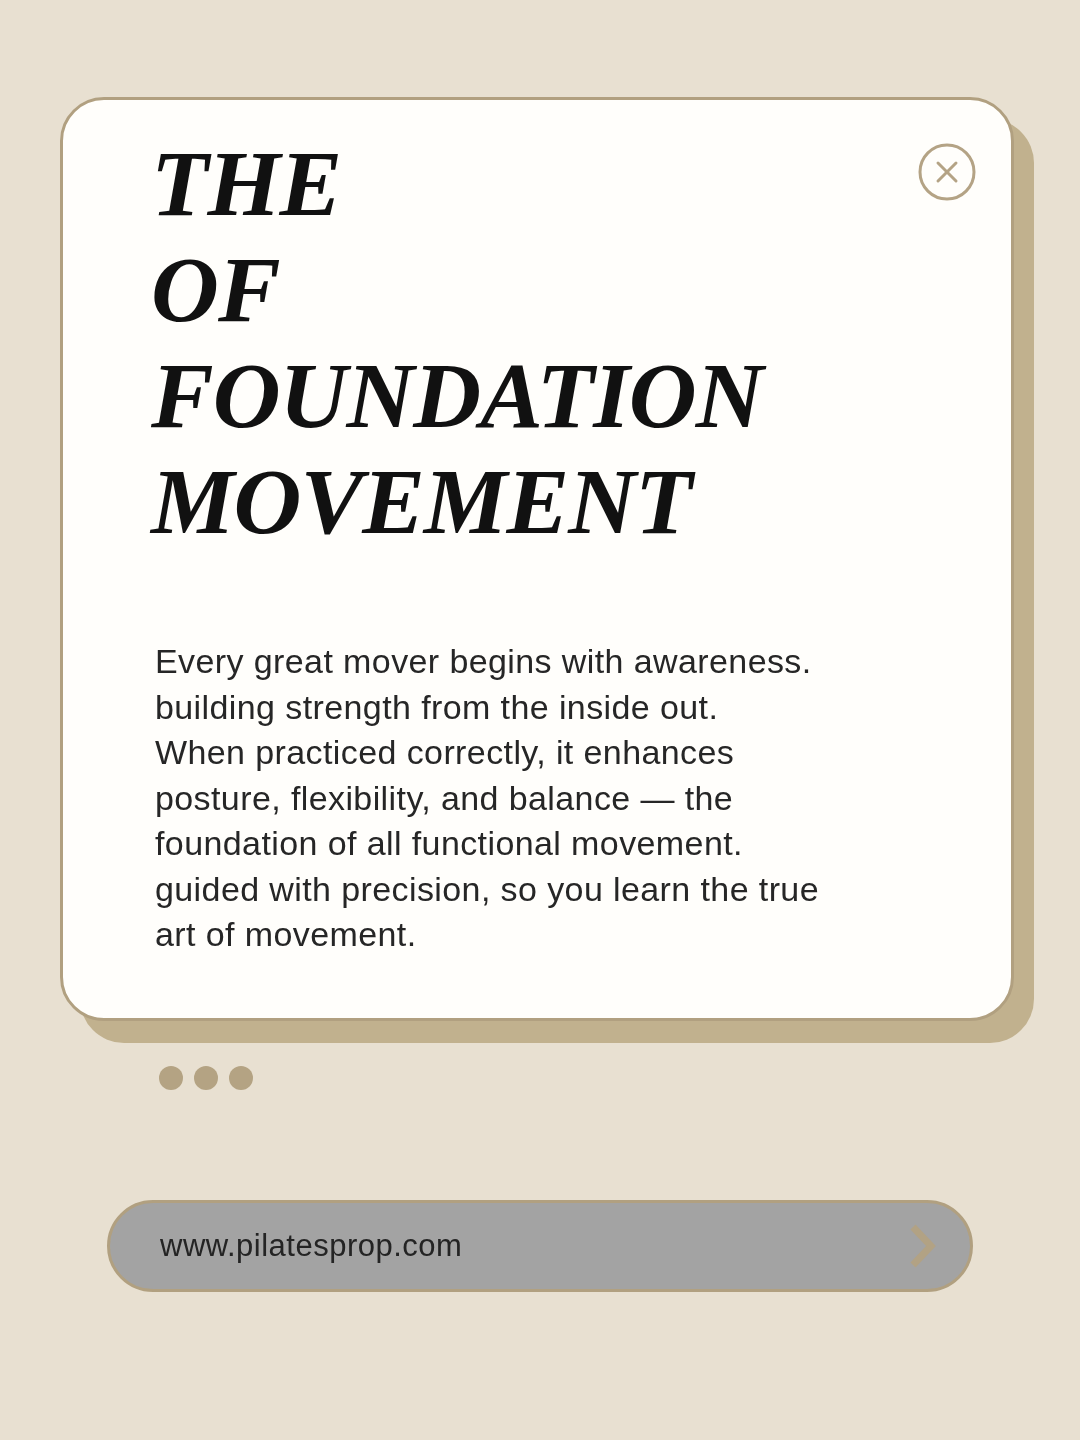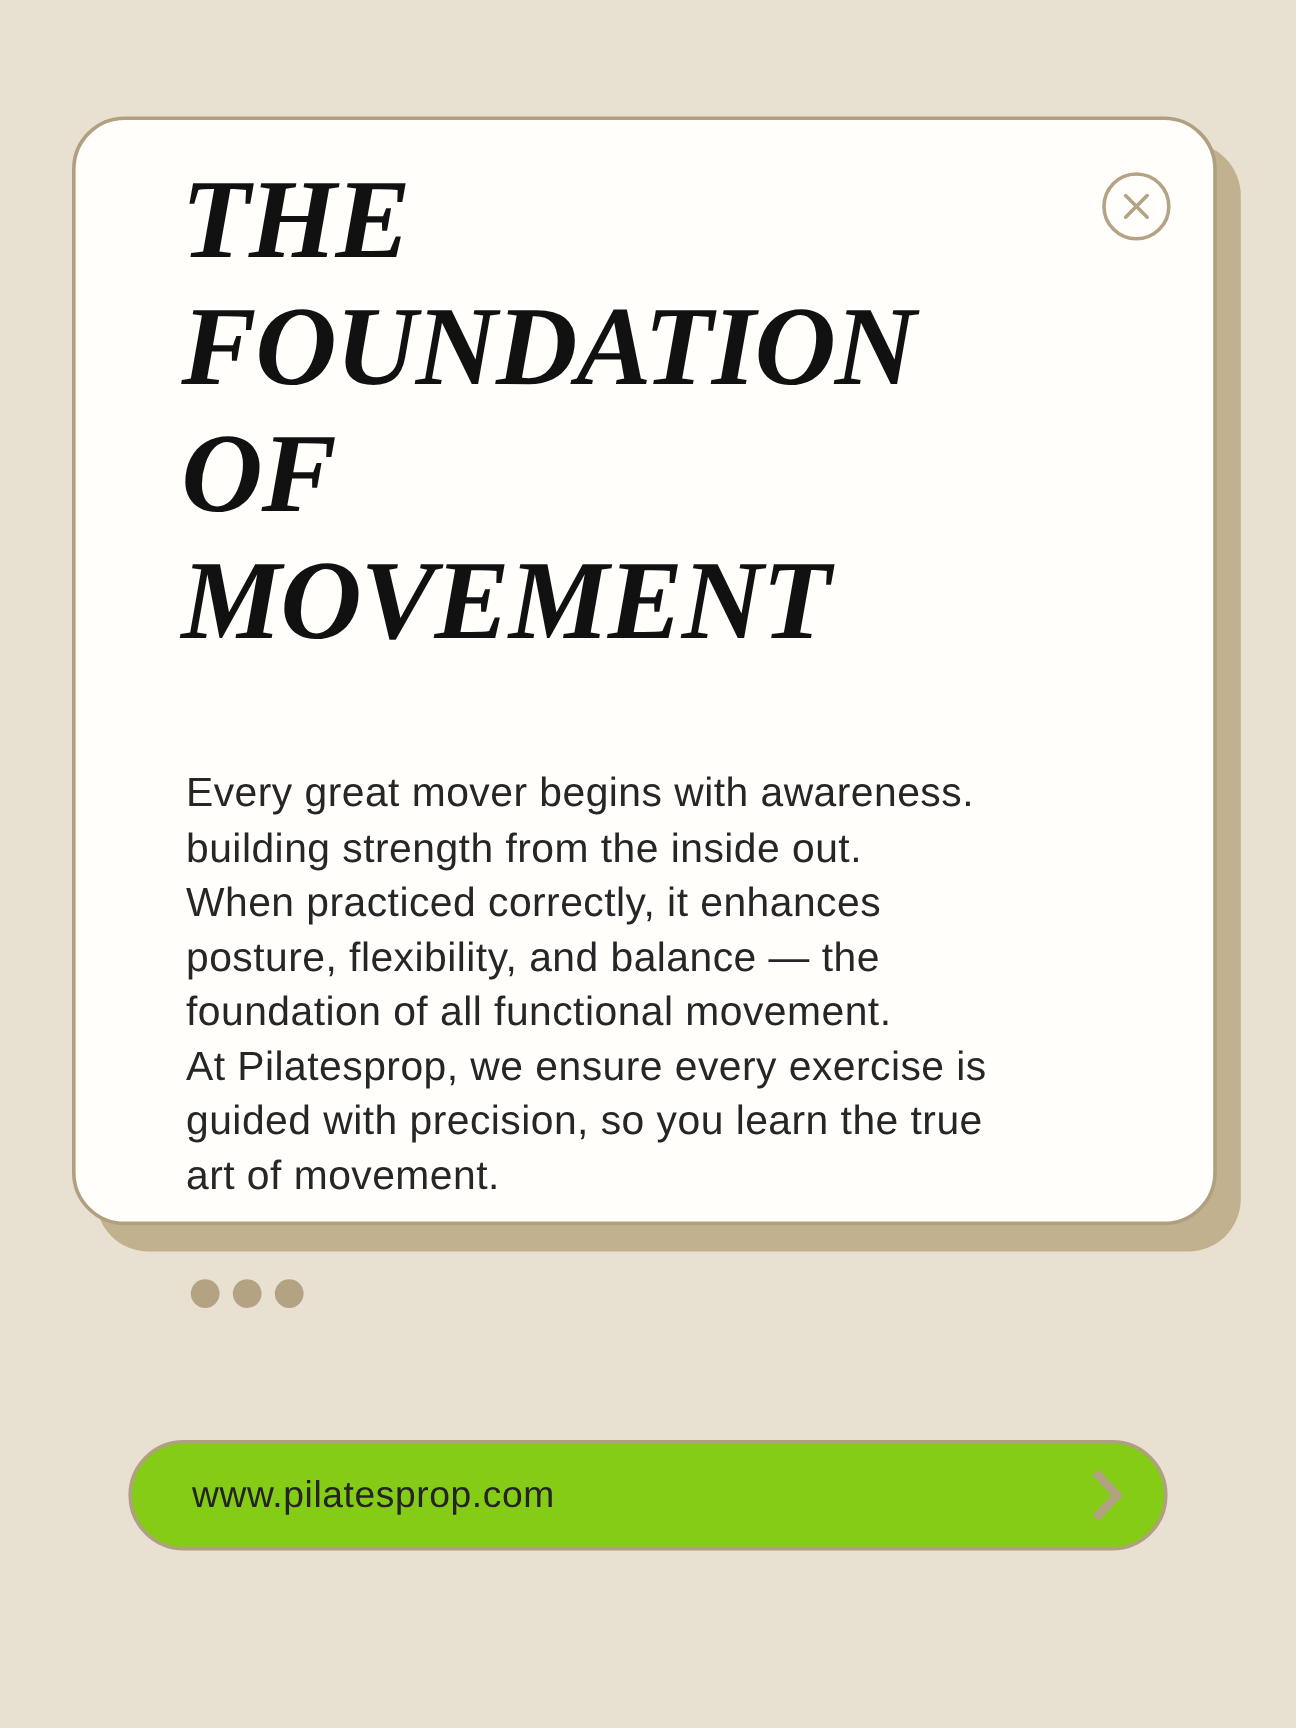--- a/index.html
+++ b/index.html
@@ -72,21 +72,21 @@
     border-radius: 50%;
     background: #b4a383;
     display: inline-block;
   }
   .footer-bar {
     position: absolute;
     left: 44px;
     top: 1100px;
     width: 866px;
     height: 92px;
-    background: #84cc16;
+    background: #a3a3a3;
     border: 3px solid #b1a080;
     border-radius: 48px;
     box-sizing: border-box;
     display: flex;
     align-items: center;
     justify-content: space-between;
     padding: 0 34px 0 50px;
     cursor: pointer;
   }
   .footer-url {
@@ -108,32 +108,31 @@
       <svg width="60" height="60" viewBox="0 0 60 60">
         <circle cx="30" cy="30" r="27" fill="none" stroke="#b4a385" stroke-width="3"></circle>
         <line x1="21" y1="21" x2="39" y2="39" stroke="#b4a385" stroke-width="3" stroke-linecap="round"></line>
         <line x1="39" y1="21" x2="21" y2="39" stroke="#b4a385" stroke-width="3" stroke-linecap="round"></line>
       </svg>
     </span>
   </button>
 
   <div class="title">
     <div>THE</div>
+    <div>OF</div>
     <div>FOUNDATION</div>
-    <div>OF</div>
     <div>MOVEMENT</div>
   </div>
 
   <div class="body-text">
     <div>Every great mover begins with awareness.</div>
     <div>building strength from the inside out.</div>
     <div>When practiced correctly, it enhances</div>
     <div>posture, flexibility, and balance — the</div>
     <div>foundation of all functional movement.</div>
-    <div>At Pilatesprop, we ensure every exercise is</div>
     <div>guided with precision, so you learn the true</div>
     <div>art of movement.</div>
   </div>
 
   <div class="dots">
     <span class="dot"></span>
     <span class="dot"></span>
     <span class="dot"></span>
   </div>
 

